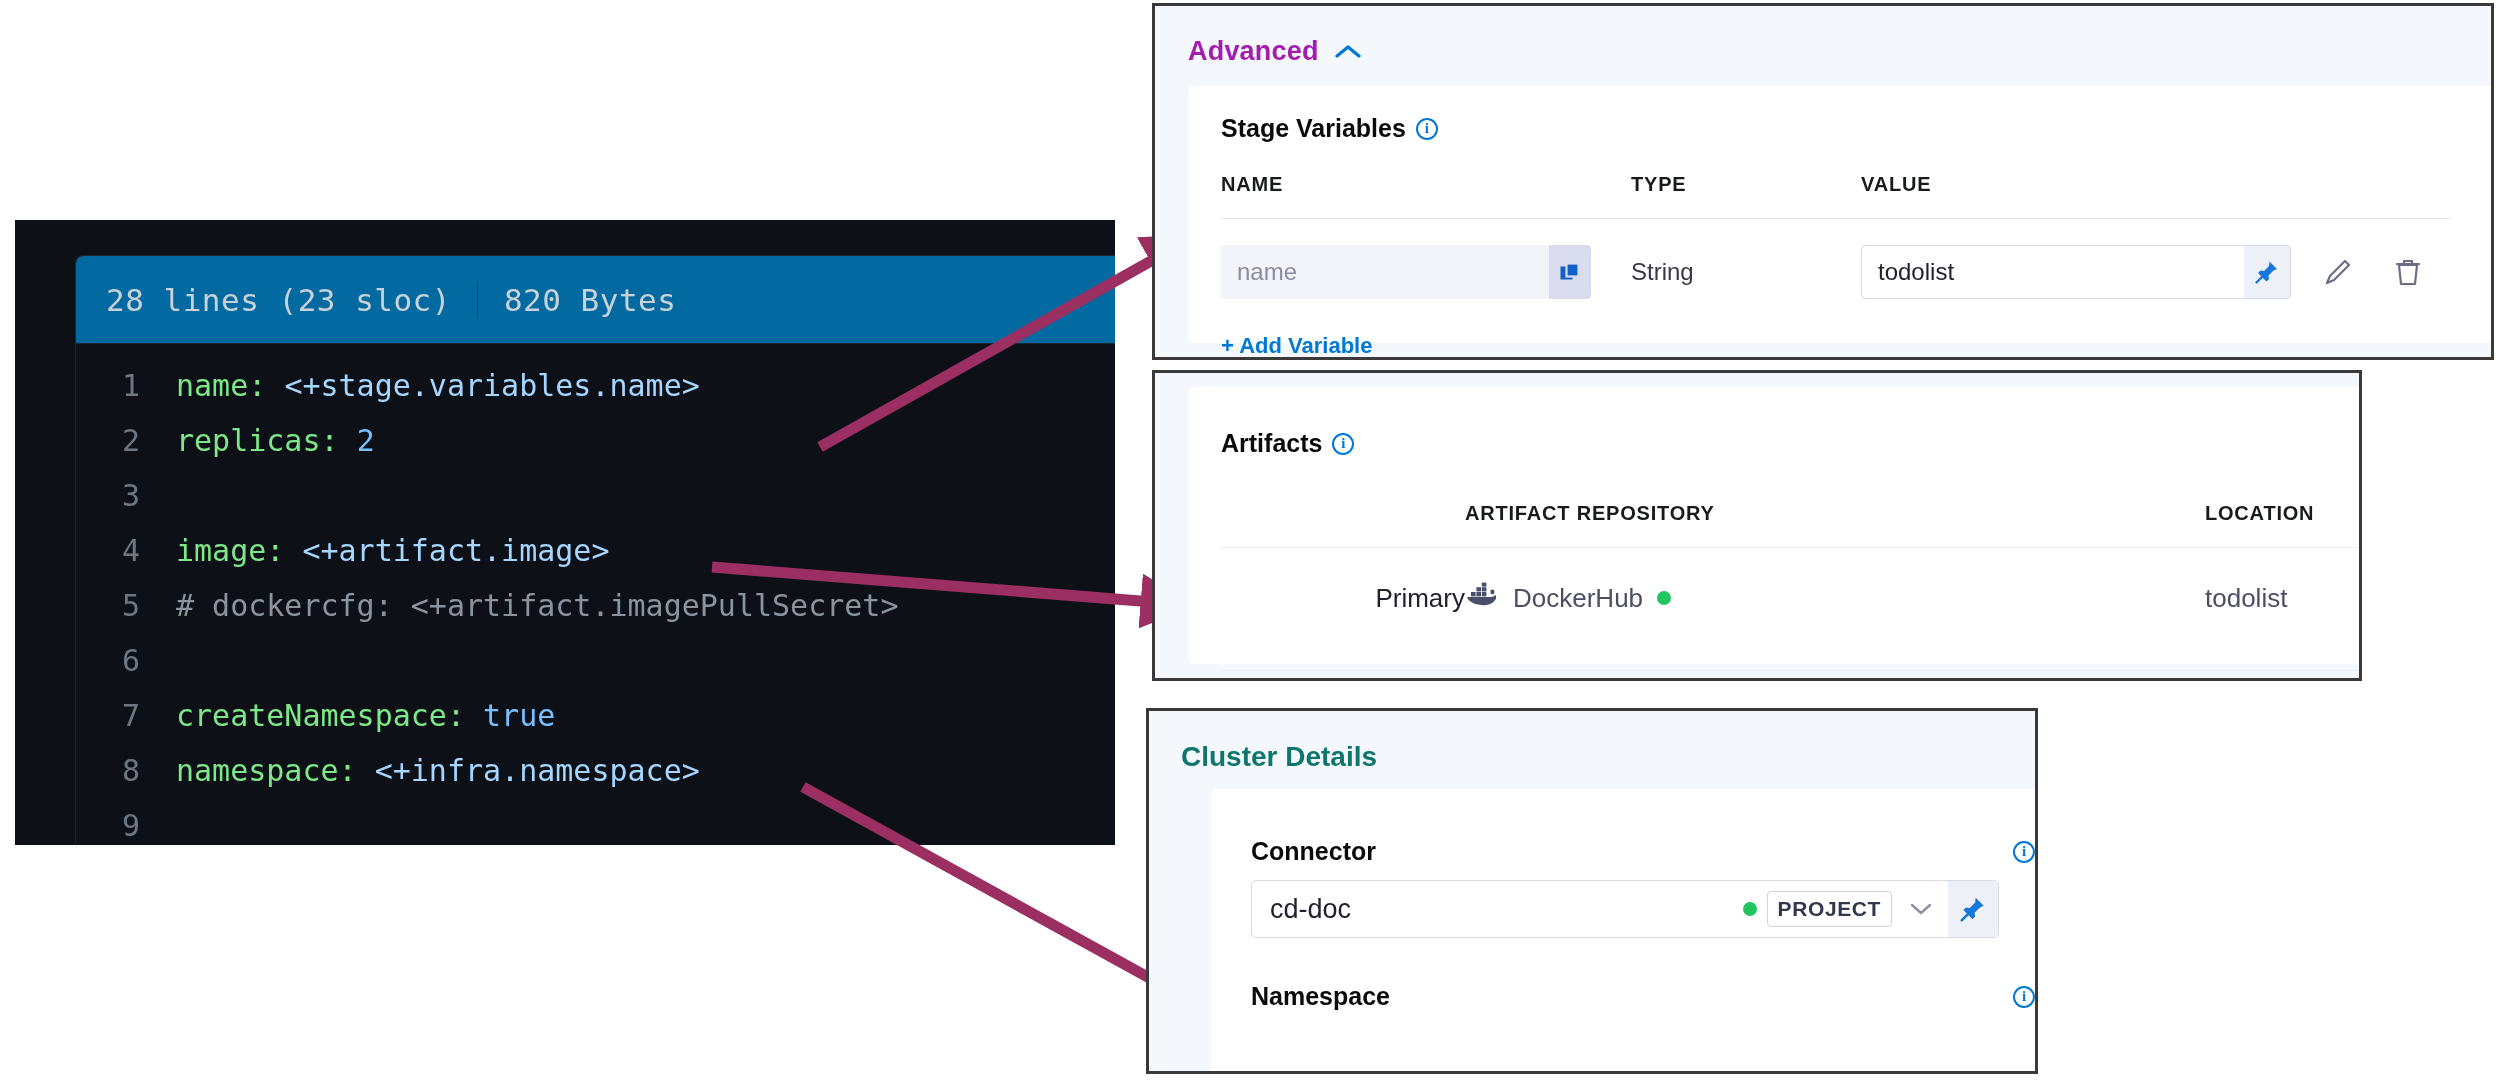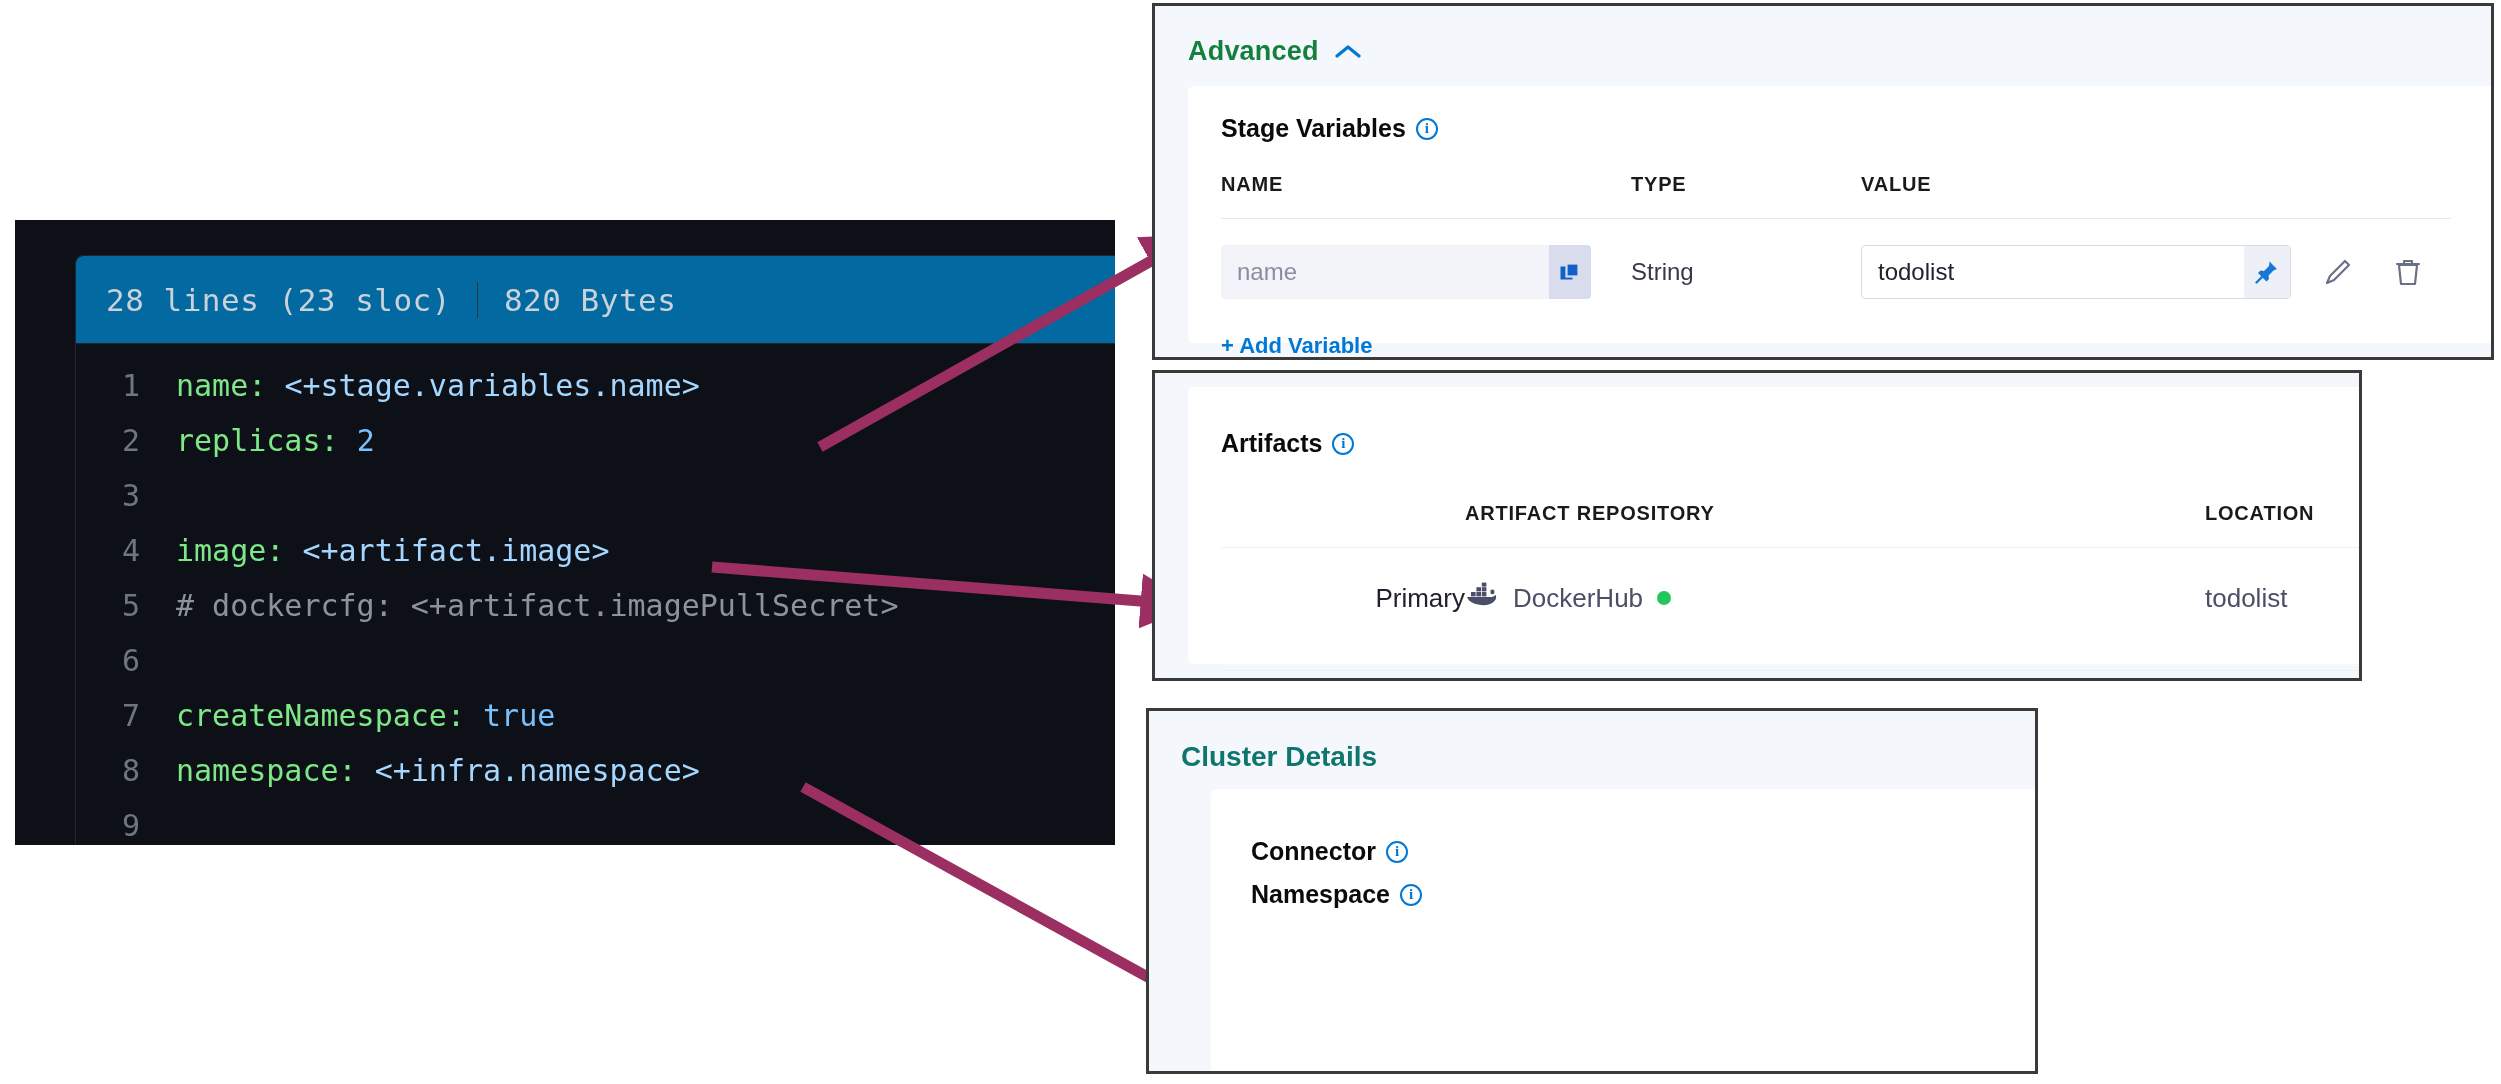--- a/index.html
+++ b/index.html
@@ -120,21 +120,21 @@
   }
   .advanced-title-row {
     display: flex;
     align-items: center;
     gap: 16px;
     padding: 30px 0 0 33px;
   }
   .advanced-title {
     font-size: 27px;
     font-weight: bold;
-    color: #15803d;
+    color: #a21caf;
     letter-spacing: 0.2px;
   }
   .chevron-up {
     color: #0278d5;
     font-size: 24px;
     line-height: 1;
     font-weight: bold;
   }
   #advanced-card {
     position: absolute;
@@ -345,20 +345,21 @@
     box-sizing: border-box;
   }
   .field-label {
     font-size: 25px;
     font-weight: bold;
     color: #0b0b0d;
     display: flex;
     align-items: center;
     gap: 10px;
     margin-bottom: 14px;
+    justify-content: space-between;
   }
   .field-row {
     display: flex;
     align-items: stretch;
     width: 748px;
     height: 58px;
     border: 1px solid #d9dae5;
     border-radius: 5px;
     background: #fff;
     box-sizing: border-box;
@@ -550,19 +551,37 @@
 </div>
 
 <div class="panel" id="panel-cluster">
   <div class="cluster-title">Cluster Details</div>
 
   <div class="panel-card" id="cluster-card">
     <div class="field-label">
       <span>Connector</span>
       <span class="info-icon">i</span>
     </div>
+    <div class="field-row">
+      <input class="field-value" type="text" value="cd-doc" style="">
+      <span class="scope-group">
+        <span class="status-dot"></span>
+        <span class="scope-badge">PROJECT</span>
+        <span class="chevron-down-sm">
+          <svg width="22" height="14" viewBox="0 0 22 14">
+              <path d="M2 3 L11 11 L20 3" stroke="#8d90a3" stroke-width="2.4" fill="none" stroke-linecap="round" stroke-linejoin="round"></path>
+            </svg>
+        </span>
+      </span>
+      <span class="pin-cell">
+        <svg width="28" height="28" viewBox="0 0 26 26">
+          <path d="M15.5 2.5 L23 10 L19.5 11.5 L14.5 16.5 L15 20 L12.5 22.5 L4 14 L6.5 11.5 L10 12 L15 7 Z" fill="#1878d8"></path>
+          <line x1="9" y1="17" x2="2.5" y2="23.5" stroke="#1878d8" stroke-width="2.4" stroke-linecap="round"></line>
+        </svg>
+      </span>
+    </div>
 
     <div class="field-label">
       <span>Namespace</span>
       <span class="info-icon">i</span>
     </div>
   </div>
 </div>
 
 </body></html>

